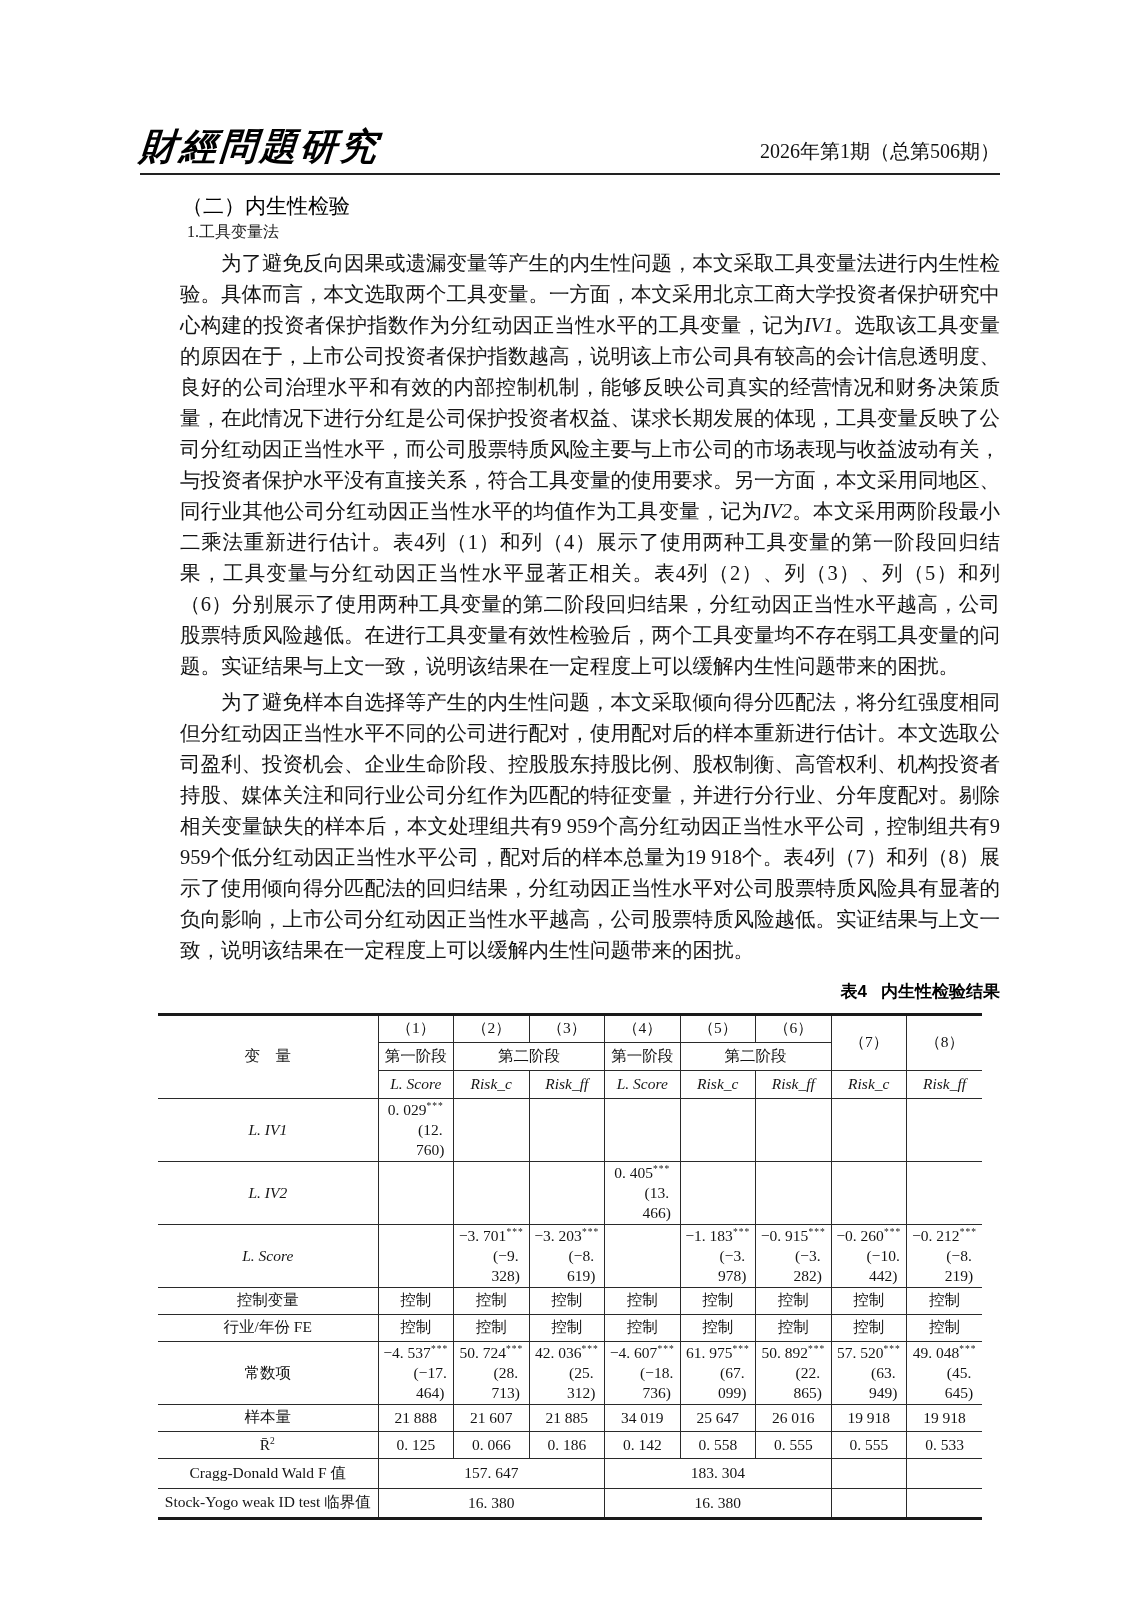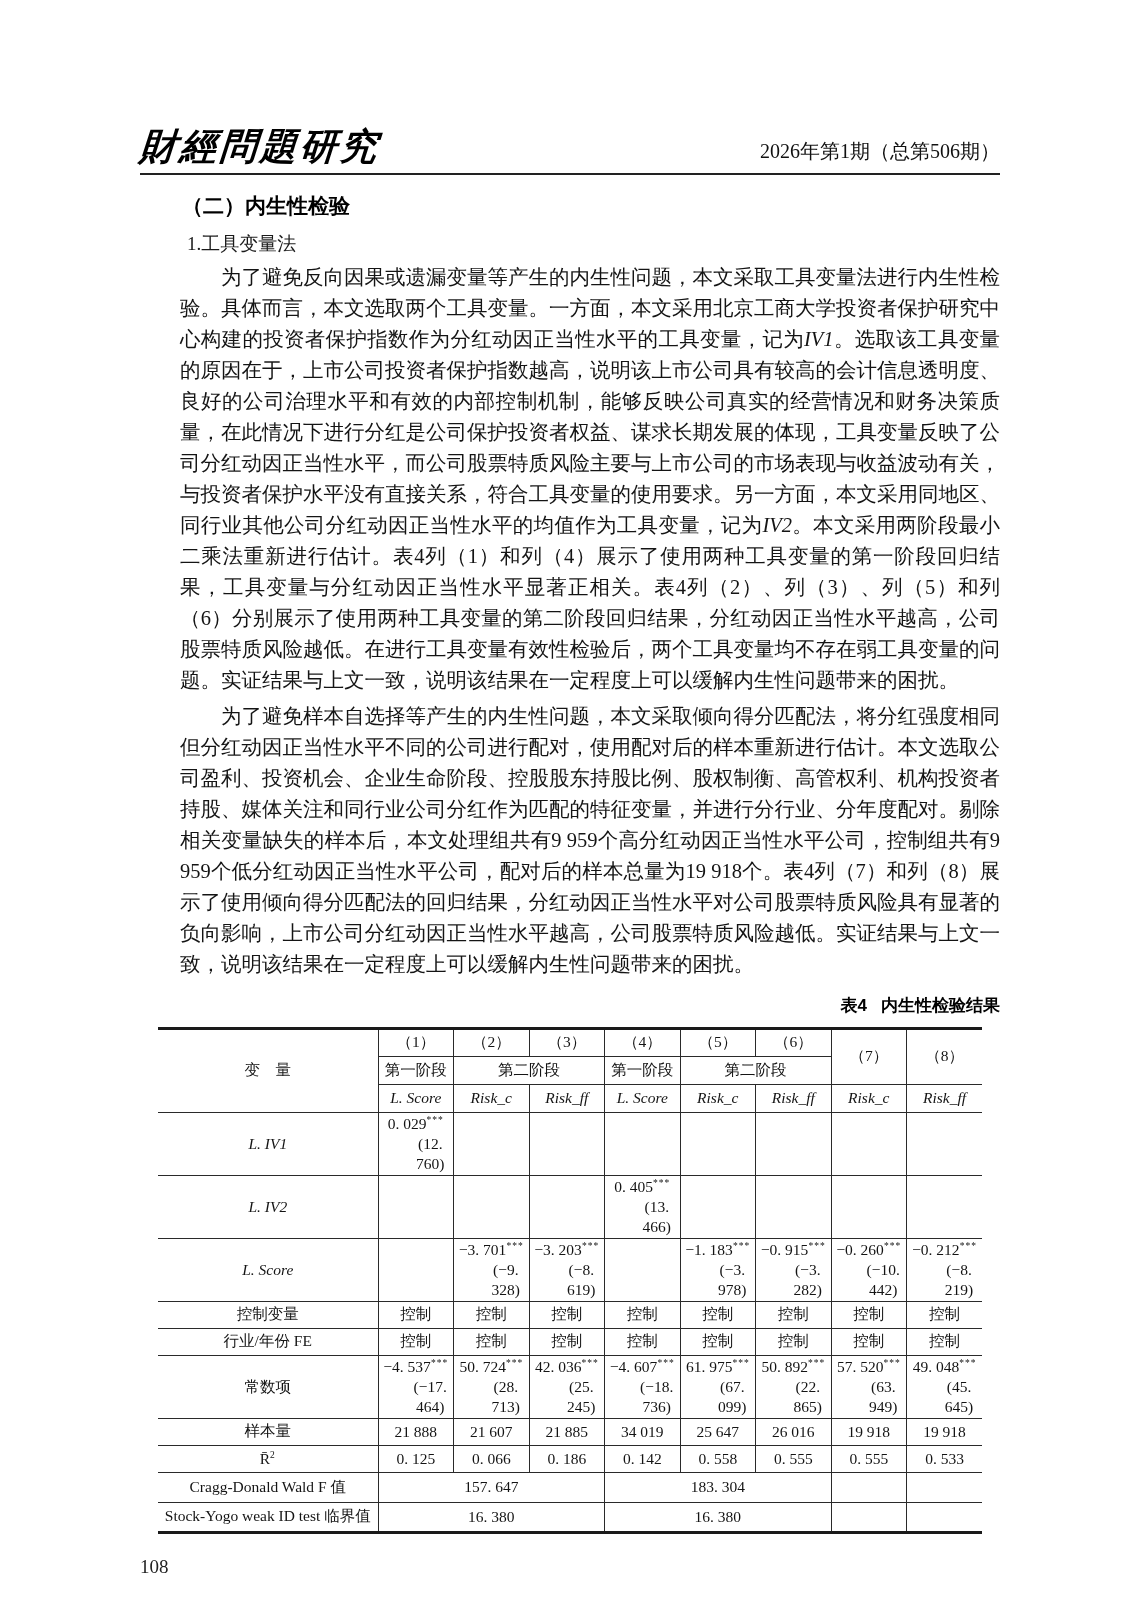--- a/index.html
+++ b/index.html
@@ -20,24 +20,24 @@
     font-size:37px; font-weight:900; font-style:italic;
     letter-spacing:3px; transform:skewX(-4deg);
     line-height:1.1; color:#000;
   }
   .issue { font-size:20px; color:#111; padding-bottom:2px; }
   .header-rule { margin-top:6px; border-top:2px solid #222; height:0; }
 
   
   .sec-h {
     font-family:"Liberation Sans","DejaVu Sans",sans-serif;
-    font-size:21px; font-weight:bold; color:#000;
+    font-size:21px; font-weight:normal; color:#000;
     margin:17px 0 0 42px;
   }
-  .sub-h { font-size:19px; margin:11px 0 0 47px; font-weight:normal; }
+  .sub-h { font-size:16px; margin:2px 0 0 47px; font-weight:normal; }
   p.par {
     font-size:20.5px; line-height:31px; text-align:justify;
     text-indent:2em; margin-top:5px; color:#141414;margin-left:40px;
   }
   p.par i { font-style:italic; }
 
   
   .tbl-title {
     text-align:right; margin-top:14px;
     font-family:"Liberation Sans","DejaVu Sans",sans-serif;
@@ -251,21 +251,21 @@
           <td>
             <div>−4. 537<sup>***</sup></div>
             <div class="tval">(−17. 464)</div>
           </td>
           <td>
             <div>50. 724<sup>***</sup></div>
             <div class="tval">(28. 713)</div>
           </td>
           <td>
             <div>42. 036<sup>***</sup></div>
-            <div class="tval">(25. 245)</div>
+            <div class="tval">(25. 312)</div>
           </td>
           <td>
             <div>−4. 607<sup>***</sup></div>
             <div class="tval">(−18. 736)</div>
           </td>
           <td>
             <div>61. 975<sup>***</sup></div>
             <div class="tval">(67. 099)</div>
           </td>
           <td>
@@ -353,15 +353,14 @@
           </td>
           <td colspan="3">
             <div>16. 380</div>
           </td>
           <td></td>
           <td></td>
         </tr>
       </tbody>
   </table>
 
-  <div class="page-num">108</div>
 
 </div>
 
 </body></html>

